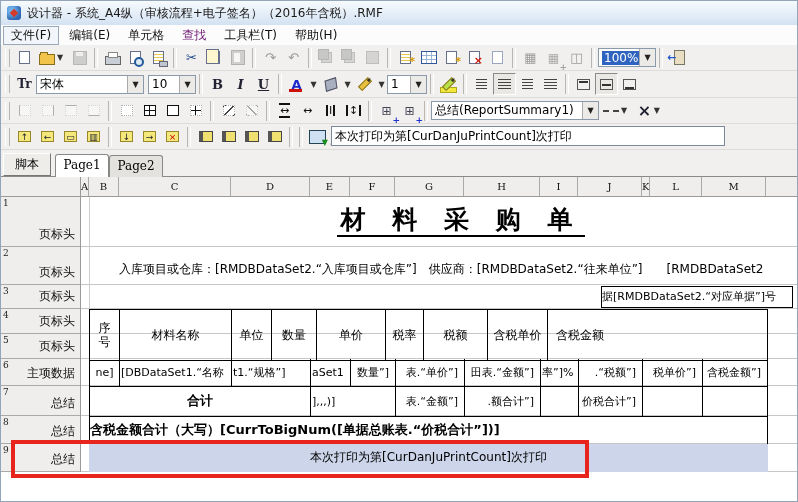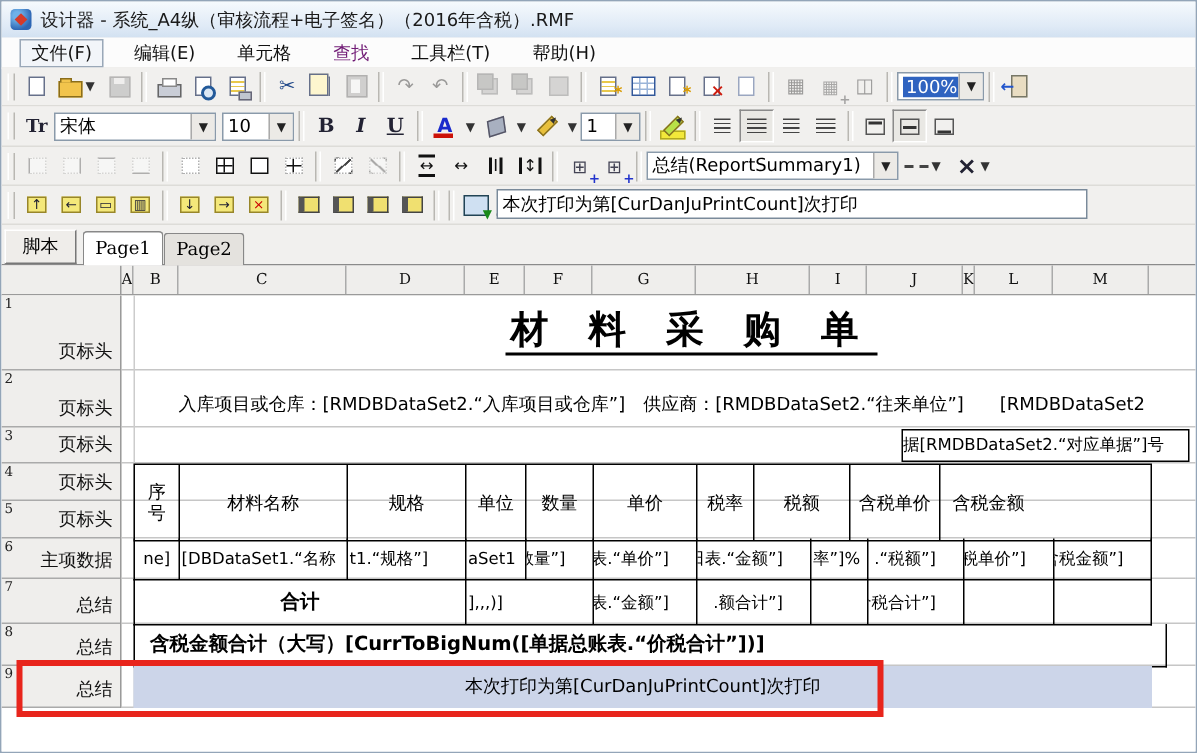--- a/index.html
+++ b/index.html
@@ -5,21 +5,21 @@
   html,body{margin:0;padding:0;background:#fff;}
   body{font-family:"DejaVu Sans","Liberation Sans",sans-serif;-webkit-font-smoothing:none;}
   .window{position:relative;width:798px;height:502px;border:1px solid #93a5b8;box-sizing:border-box;overflow:hidden;background:#fff;}
   
   .titlebar{position:absolute;left:0;top:0;width:100%;height:24px;background:linear-gradient(180deg,#f6fafd,#dfeaf6 70%,#d2e1f1);border-bottom:1px solid #c3d2e2;display:flex;align-items:center;}
   .applogo{width:14px;height:14px;margin:0 6px 0 6px;border-radius:3px;background:radial-gradient(circle at 32% 32%,#6fb1e8 20%,#2d66b4 70%);position:relative;}
   .applogo::after{content:"";position:absolute;left:4px;top:4px;width:6px;height:6px;background:#d43a2a;transform:rotate(45deg);}
   .titletext{font-size:12px;color:#1a1a1a;}
   
   .menubar{position:absolute;left:0;top:24px;width:100%;height:20px;background:#fcfcfc;border-bottom:1px solid #e0e0de;display:flex;align-items:center;font-size:12px;}
-  .menu-item{padding:1px 8px;margin-left:12px;color:#111;}
+  .menu-item{padding:1px 8px;margin-left:2px;color:#111;}
   .menu-item.focus{border:1px solid #9aa8b8;background:#f2f5f9;padding:0 7px;}
   .menu-item.disabled{color:#701a75;}
   
   .tb{position:absolute;left:0;width:100%;background:#f1f0ee;border-bottom:1px solid #dddcd8;display:flex;align-items:center;padding-left:3px;box-sizing:border-box;}
   .tb1{top:44px;height:26px;} .tb2{top:70px;height:27px;} .tb3{top:97px;height:26px;} .tb4{top:123px;height:26px;}
   .grip{width:3px;height:18px;border-left:1px solid #fff;border-right:1px solid #b9b7b2;margin:0 3px 0 1px;}
   .sep{width:2px;height:20px;border-left:1px solid #b9b7b2;border-right:1px solid #fff;margin:0 3px;}
   .tbtn{width:23px;height:22px;display:flex;align-items:center;justify-content:center;position:relative;font-size:13px;color:#223;flex:none;}
   .dis{opacity:.42;filter:grayscale(1);}
   .pressed{border:1px solid;border-color:#8a8a8a #fff #fff #8a8a8a;background:#e9e8e4;box-sizing:border-box;}
@@ -102,24 +102,24 @@
   .rtitle{position:absolute;left:130px;top:6px;width:660px;text-align:center;font-family:"DejaVu Serif","Liberation Serif",serif;font-size:25px;font-weight:bold;letter-spacing:9px;color:#000;}
   .rtitle span{border-bottom:2px solid #000;padding:0 4px 1px 4px;}
   .rline{position:absolute;font-size:12px;color:#000;white-space:nowrap;overflow:hidden;}
   .r3box{position:absolute;left:600px;top:89px;width:192px;height:22px;border:1px solid #000;box-sizing:border-box;font-size:11px;line-height:20px;white-space:nowrap;overflow:hidden;}
   .trow{position:absolute;left:88px;display:flex;box-sizing:content-box;}
   .brd{border:1px solid #000;}
   .brd-nt{border:1px solid #000;border-top:none;}
   .tc{flex:none;box-sizing:border-box;border-right:1px solid #000;display:flex;align-items:center;justify-content:center;overflow:hidden;white-space:nowrap;font-size:12px;color:#000;}
   .tc:last-child{border-right:none;}
   .tc.al{justify-content:flex-start;padding-left:1px;}
-  .tc.ar{justify-content:flex-end;padding-right:18px;}
+  .tc.ar{justify-content:flex-end;padding-right:6px;}
   .tc.f11{font-size:11px;}
   .wrapcell{width:15px;white-space:normal;word-break:break-all;line-height:14px;text-align:center;}
-  .amountrow{position:absolute;left:88px;width:677px;height:28px;border:1px solid #000;border-top:none;box-sizing:content-box;font-weight:bold;font-size:13px;line-height:27px;padding-left:10px;overflow:hidden;white-space:nowrap;}
+  .amountrow{position:absolute;left:88px;width:677px;height:28px;border:1px solid #000;border-top:none;box-sizing:content-box;font-weight:bold;font-size:13px;line-height:27px;padding-left:0;overflow:hidden;white-space:nowrap;}
   .printrow{position:absolute;left:88px;width:679px;height:28px;background:#ccd5e9;text-align:center;font-size:12px;line-height:27px;overflow:hidden;}
   .redbox{position:absolute;left:10px;top:439px;width:578px;height:38px;border:4px solid #e8251c;box-sizing:border-box;z-index:9;}
 </style>
 </head>
 <body>
 
 <div class="window">
 
   <div class="titlebar">
     <span class="applogo"></span>
@@ -446,21 +446,20 @@
 
     <div class="rline" style="left:118px;top:64px;width:678px">入库项目或仓库：[RMDBDataSet2.“入库项目或仓库”]　供应商：[RMDBDataSet2.“往来单位”]　　[RMDBDataSet2</div>
 
     <div class="r3box">据[RMDBDataSet2.“对应单据”]号</div>
 
     <div class="trow brd" style="top:112px;width:677px;height:50px">
       <div class="tc" style="width:30px">
           <div class="wrapcell">序号</div>
         </div>
       <div class="tc" style="width:112px">材料名称</div>
-      <div class="tc" style="width:79px">规格</div>
       <div class="tc" style="width:40px">单位</div>
       <div class="tc" style="width:45px">数量</div>
       <div class="tc" style="width:69px">单价</div>
       <div class="tc" style="width:38px">税率</div>
       <div class="tc" style="width:64px">税额</div>
       <div class="tc" style="width:60px">含税单价</div>
       <div class="tc" style="width:64px">含税金额</div>
     </div>
 
     <div class="trow brd-nt" style="top:162px;width:677px;height:27px">

